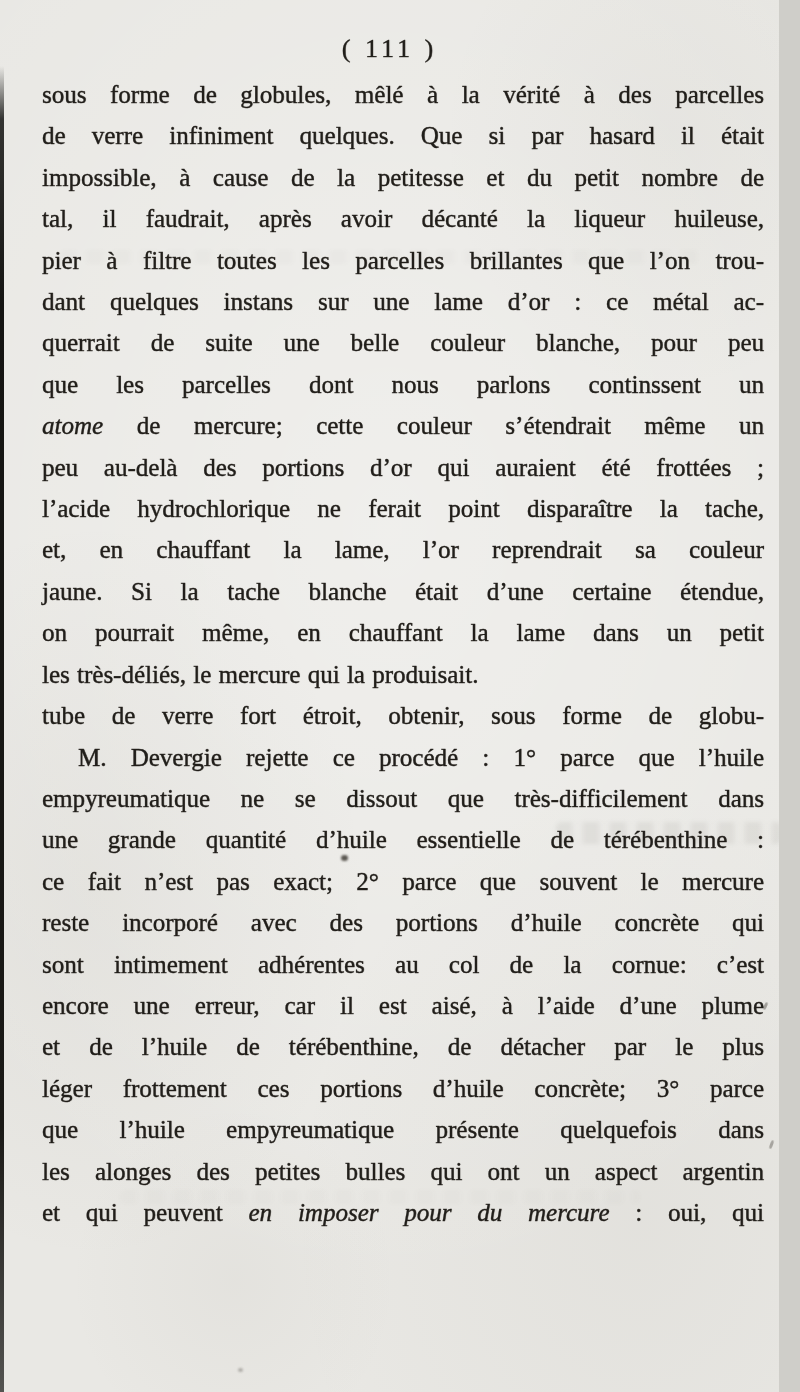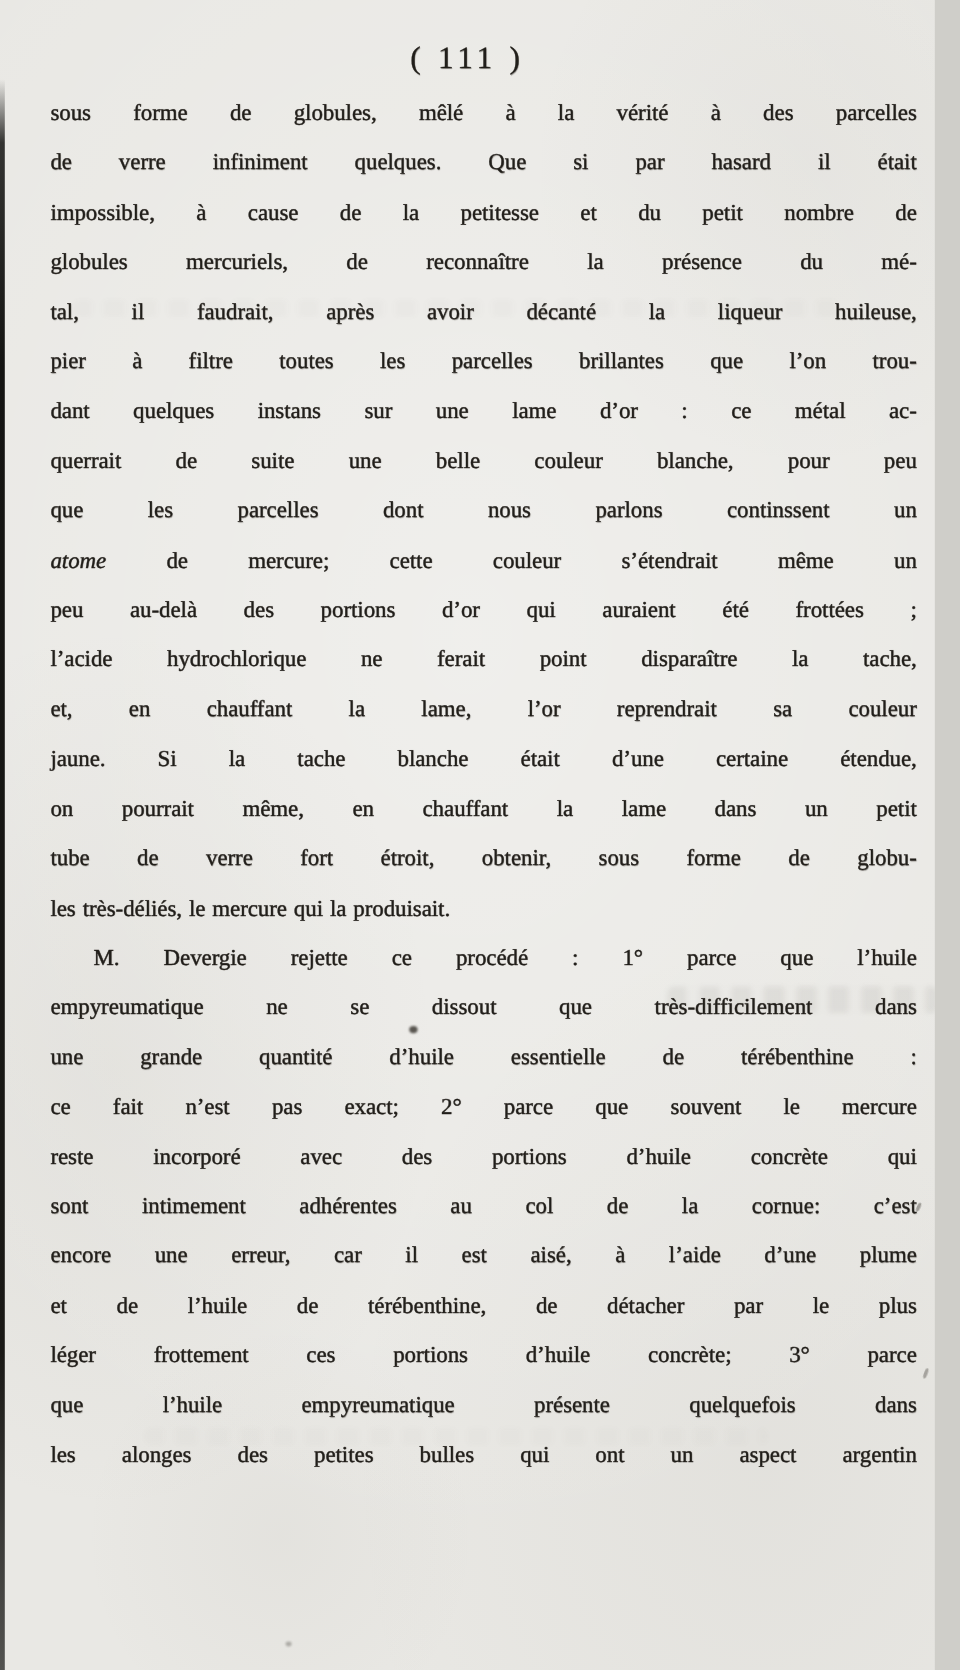--- a/index.html
+++ b/index.html
@@ -31,21 +31,21 @@
     text-align: center;
     font-size: 26px; letter-spacing: 4px;
     -webkit-text-stroke: 0.3px rgba(32,28,22,.75);
     text-shadow: 0.4px 0.4px 0.7px rgba(30,26,20,0.45);
   }
   .text-block {
     position: absolute; top: 74px; left: 42px; width: 722px;
   }
   .paragraph { margin: 0; }
   .line {
-    font-size: 19px;
+    font-size: 25px;
     line-height: 41.4px;
     text-align: justify;
     text-align-last: justify;
     -webkit-text-stroke: 0.35px rgba(32,28,22,.8);
     text-shadow: 0.4px 0.4px 0.7px rgba(30,26,20,0.42);
     word-spacing: 1px;
   }
   .line.last { text-align-last: left; }
   .line.indent { text-indent: 36px; }
   .it { font-style: italic; margin-top: 28px; }
@@ -75,42 +75,42 @@
   <div class="speck k1"></div>
   <div class="speck k2"></div>
   <div class="speck k3"></div>
   <div class="speck k4"></div>
   <div class="page-header">( 111 )</div>
   <div class="text-block" id="text-block">
       <div class="paragraph">
         <div class="line"><span>sous forme de globules, mêlé à la vérité à des parcelles</span></div>
         <div class="line"><span>de verre infiniment quelques. Que si par hasard il était</span></div>
         <div class="line"><span>impossible, à cause de la petitesse et du petit nombre de</span></div>
-        <div class="line"><span>globules mercuriels, de reconnaître la présence du mé-</span></div>
         <div class="line"><span>tal, il faudrait, après avoir décanté la liqueur huileuse,</span></div>
         <div class="line"><span>pier à filtre toutes les parcelles brillantes que l’on trou-</span></div>
         <div class="line"><span>dant quelques instans sur une lame d’or : ce métal ac-</span></div>
         <div class="line"><span>querrait de suite une belle couleur blanche, pour peu</span></div>
         <div class="line"><span>que les parcelles dont nous parlons continssent un</span></div>
         <div class="line"><span class="it">atome</span><span> de mercure; cette couleur s’étendrait même un</span></div>
         <div class="line"><span>peu au-delà des portions d’or qui auraient été frottées ;</span></div>
         <div class="line"><span>l’acide hydrochlorique ne ferait point disparaître la tache,</span></div>
         <div class="line"><span>et, en chauffant la lame, l’or reprendrait sa couleur</span></div>
         <div class="line"><span>jaune. Si la tache blanche était d’une certaine étendue,</span></div>
         <div class="line"><span>on pourrait même, en chauffant la lame dans un petit</span></div>
+        <div class="line last"><span>les très-déliés, le mercure qui la produisait.</span></div>
         <div class="line"><span>tube de verre fort étroit, obtenir, sous forme de globu-</span></div>
-        <div class="line last"><span>les très-déliés, le mercure qui la produisait.</span></div>
       </div>
       <div class="paragraph">
         <div class="line indent"><span>M. Devergie rejette ce procédé : 1° parce que l’huile</span></div>
         <div class="line"><span>empyreumatique ne se dissout que très-difficilement dans</span></div>
         <div class="line"><span>une grande quantité d’huile essentielle de térébenthine :</span></div>
         <div class="line"><span>ce fait n’est pas exact; 2° parce que souvent le mercure</span></div>
         <div class="line"><span>reste incorporé avec des portions d’huile concrète qui</span></div>
         <div class="line"><span>sont intimement adhérentes au col de la cornue: c’est</span></div>
         <div class="line"><span>encore une erreur, car il est aisé, à l’aide d’une plume</span></div>
         <div class="line"><span>et de l’huile de térébenthine, de détacher par le plus</span></div>
         <div class="line"><span>léger frottement ces portions d’huile concrète; 3° parce</span></div>
         <div class="line"><span>que l’huile empyreumatique présente quelquefois dans</span></div>
         <div class="line"><span>les alonges des petites bulles qui ont un aspect argentin</span></div>
+        <div class="line"><span>et qui peuvent </span><span class="it">en imposer pour du mercure</span><span> : oui, qui</span></div>
       </div>
     </div>
 </div>
 
 </body></html>

